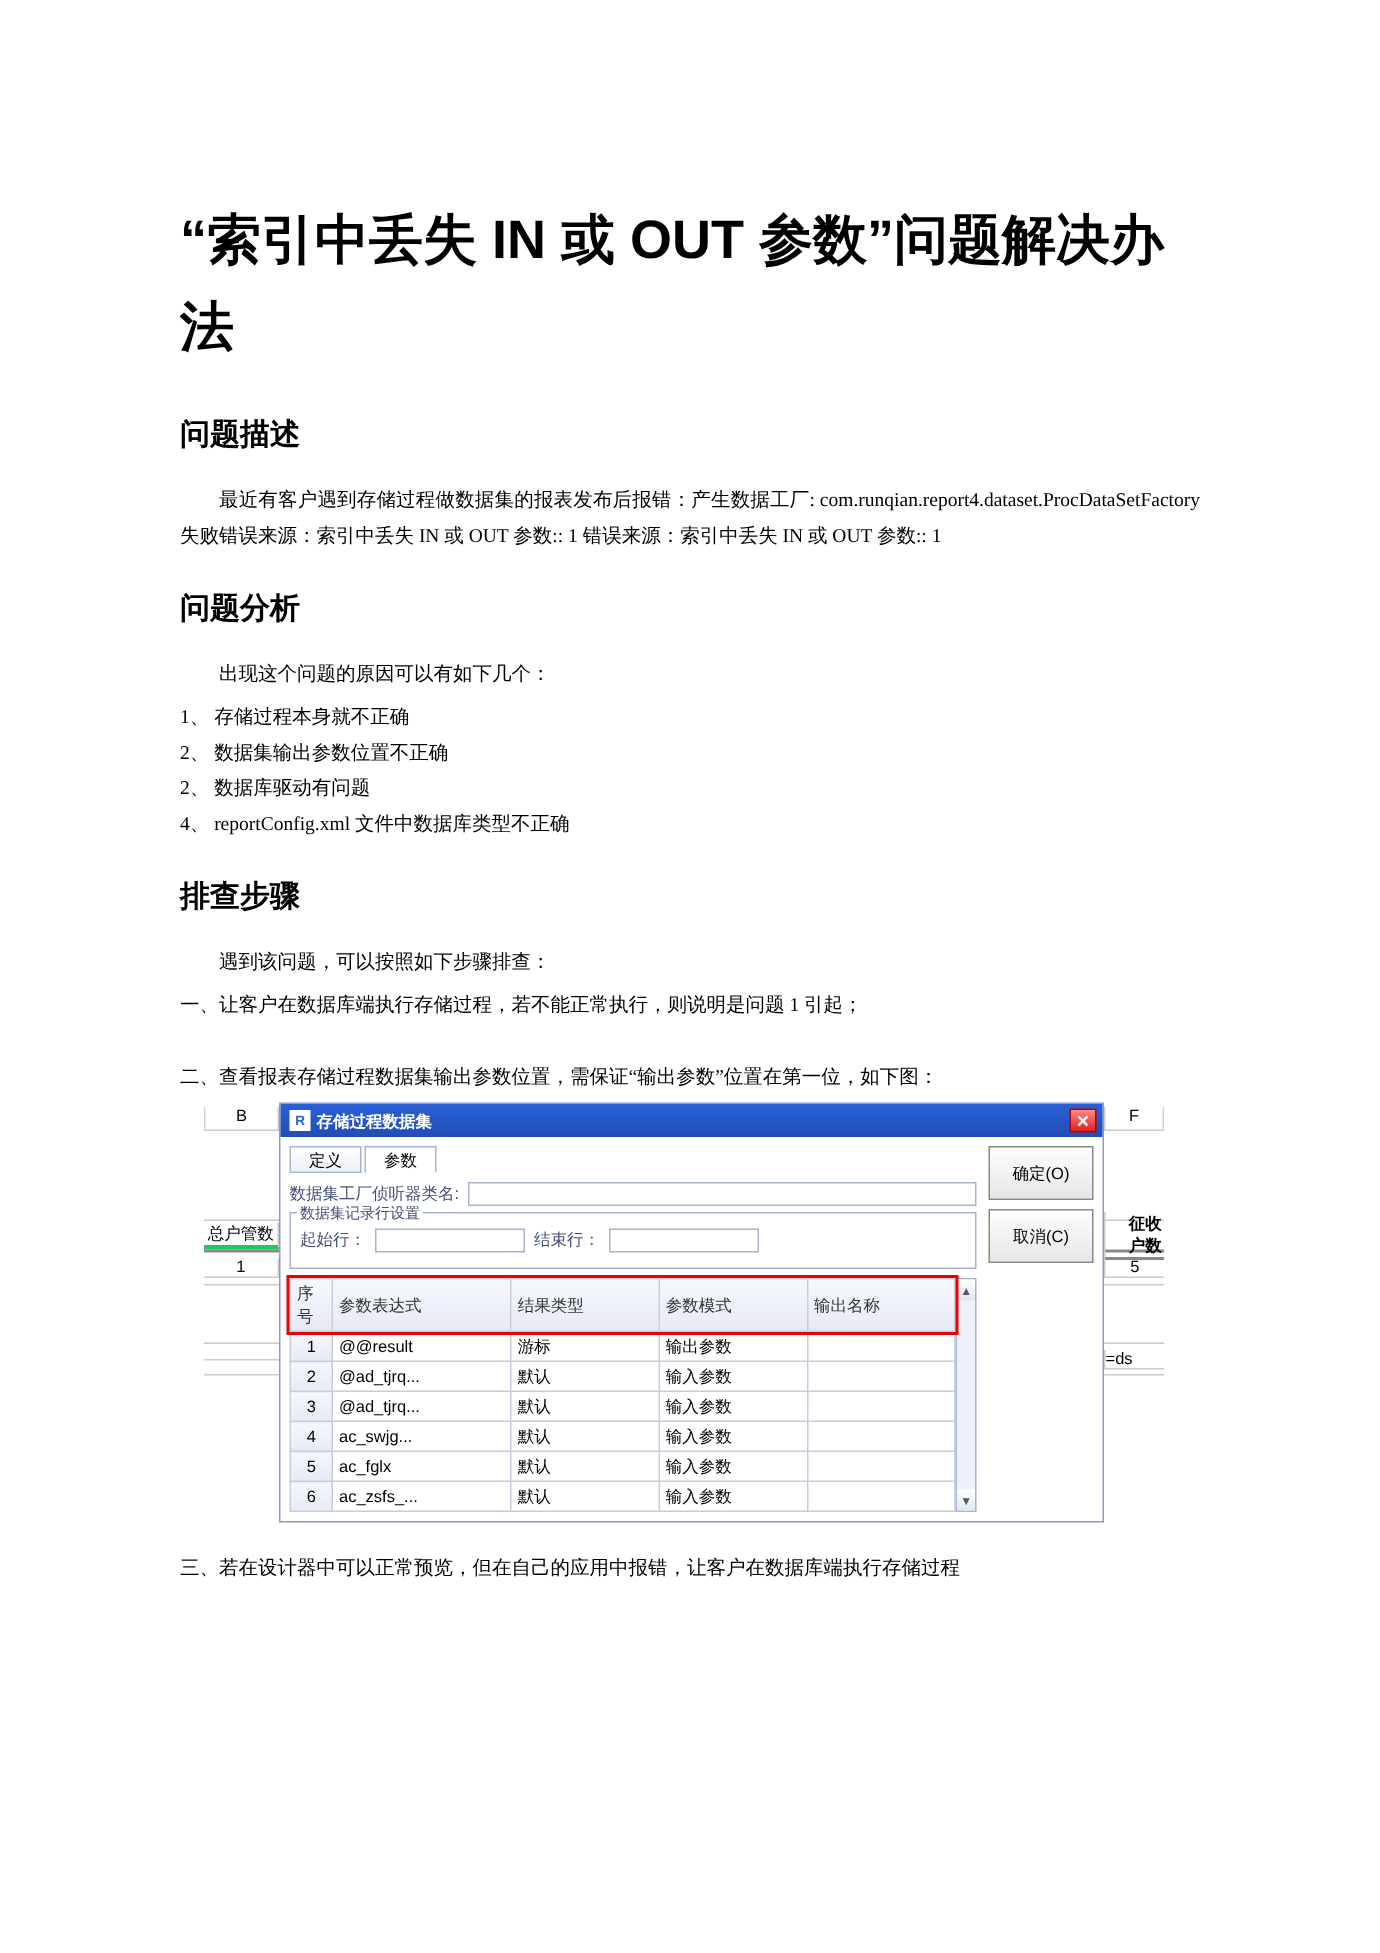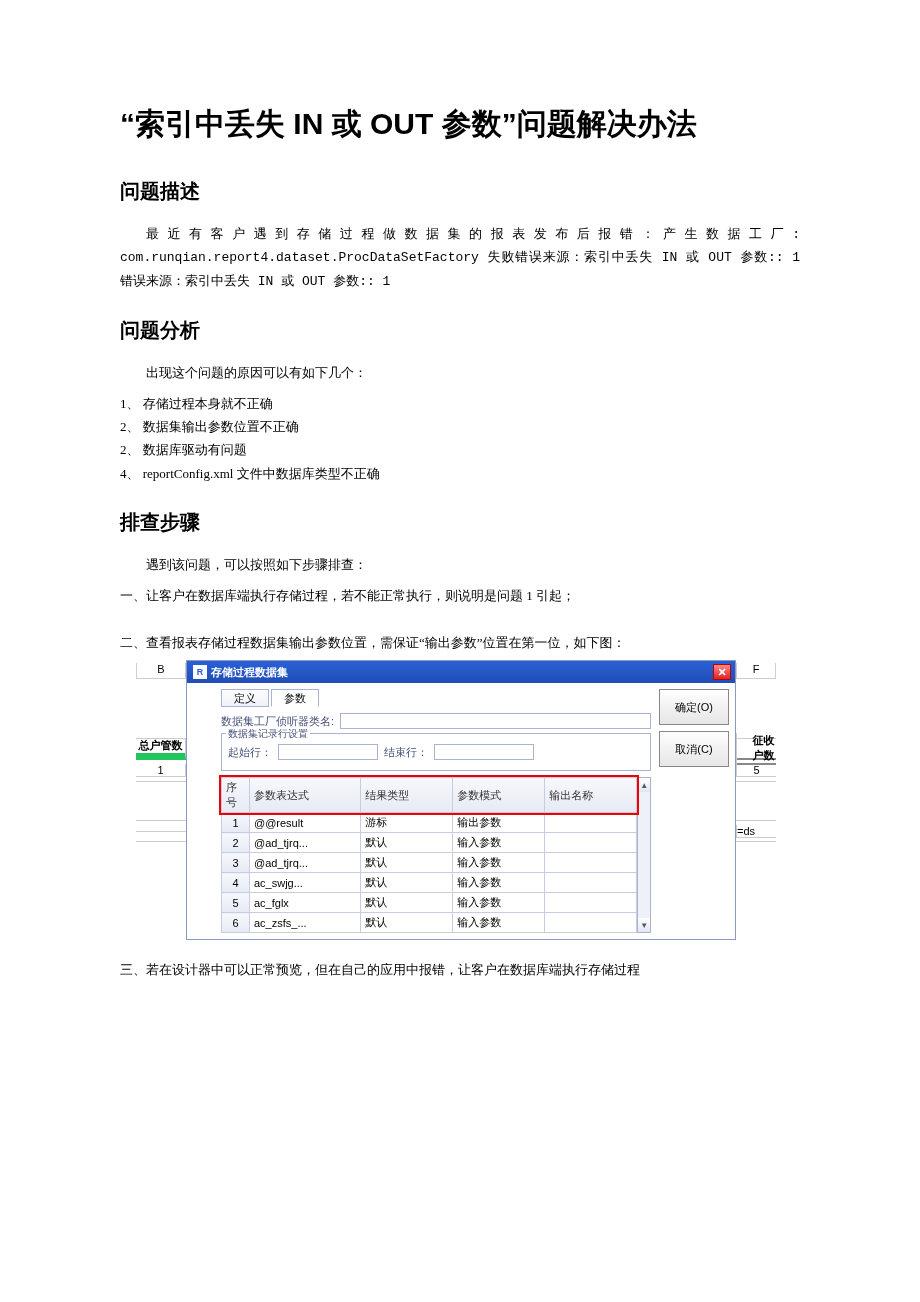--- a/index.html
+++ b/index.html
@@ -5,38 +5,39 @@
   * { box-sizing: border-box; margin: 0; padding: 0; }
   body {
     background: #ffffff;
     font-family: "SimSun", "宋体", serif;
     width: 920px;
     padding: 100px 120px 60px 120px;
     color: #000;
   }
   h1 {
     font-family: "SimHei", "黑体", sans-serif;
-    font-size: 30px;
+    font-size: 36px;
     font-weight: bold;
     line-height: 1.6;
     margin-bottom: 30px;
+    margin-top: 31px;
   }
   h2 {
     font-family: "SimHei", "黑体", sans-serif;
     font-size: 20px;
     font-weight: bold;
     margin: 24px 0 18px 0;
   }
   p {
     font-size: 13px;
     line-height: 1.8;
     text-align: justify;
     margin-bottom: 6px;
   }
-  .indent { text-indent: 2em; font-family: Liberation Mono, monospace; }
+  .indent { text-indent: 2em; }
   .list-item {
     font-size: 13px;
     line-height: 1.8;
     margin-left: 0;
   }
   .step-item {
     font-size: 13px;
     line-height: 1.8;
   }
 
@@ -95,21 +96,21 @@
     display: inline-flex;
     align-items: center; justify-content: center;
     font-weight: bold;
     font-size: 11px;
   }
   .dialog-body {
     display: flex;
     padding: 6px;
     gap: 8px;
   }
-  .dialog-main { flex: 1; margin-left: 28px; }
+  .dialog-main { flex: 1; }
   .dialog-side { width: 70px; display: flex; flex-direction: column; gap: 6px; }
   .btn {
     border: 1px solid #888;
     background: linear-gradient(#fefefe, #e6e6e6);
     font-size: 11px;
     height: 36px;
     display: inline-flex;
     align-items: center; justify-content: center;
     padding: 0 6px;
     white-space: nowrap;
@@ -126,21 +127,21 @@
     height: 18px;
     display: inline-flex; align-items: center;
     font-size: 11px;
   }
   .tab.active {
     background: #fff;
     border-bottom: 1px solid #fff;
   }
   .form-row {
     display: flex;
-    align-items: center;
+    align-items: flex-start;
     gap: 6px;
     margin: 4px 0;
     font-size: 11px;
   }
   .form-row .lab { color: #44507a; }
   .txt {
     border: 1px solid #a8b4d0;
     background: #fff;
     height: 16px;
     flex: 1;
@@ -251,21 +252,21 @@
 <div class="ui-shot">
 
   <div class="bg-table" style="top:0;">
     <div class="bg-row">
       <div class="bg-cell-l bg-col-b-head">B</div>
       <div class="bg-cell-r bg-right-head">F</div>
     </div>
   </div>
   <div class="bg-table" style="top:78px;">
     <div class="bg-row" style="border-top:1px solid #ccc;border-bottom:2px solid #888;">
-      <div class="bg-cell-l" style="font-weight:bold;border-bottom:7px solid #22c55e;">总户管数</div>
+      <div class="bg-cell-l" style="font-weight:normal;border-bottom:3px solid #22c55e;">总户管数</div>
       <div class="bg-cell-r" style="font-weight:bold;border-bottom:2px solid #888;padding-left:14px;">征收户数</div>
     </div>
     <div class="bg-row" style="border-bottom:1px solid #ccc;">
       <div class="bg-cell-l">1</div>
       <div class="bg-cell-r">5</div>
     </div>
   </div>
   <div class="bg-table" style="top:160px;">
     <div class="bg-row" style="border-top:1px solid #ccc;border-bottom:1px solid #ccc;">
       <div class="bg-cell-l"></div>

